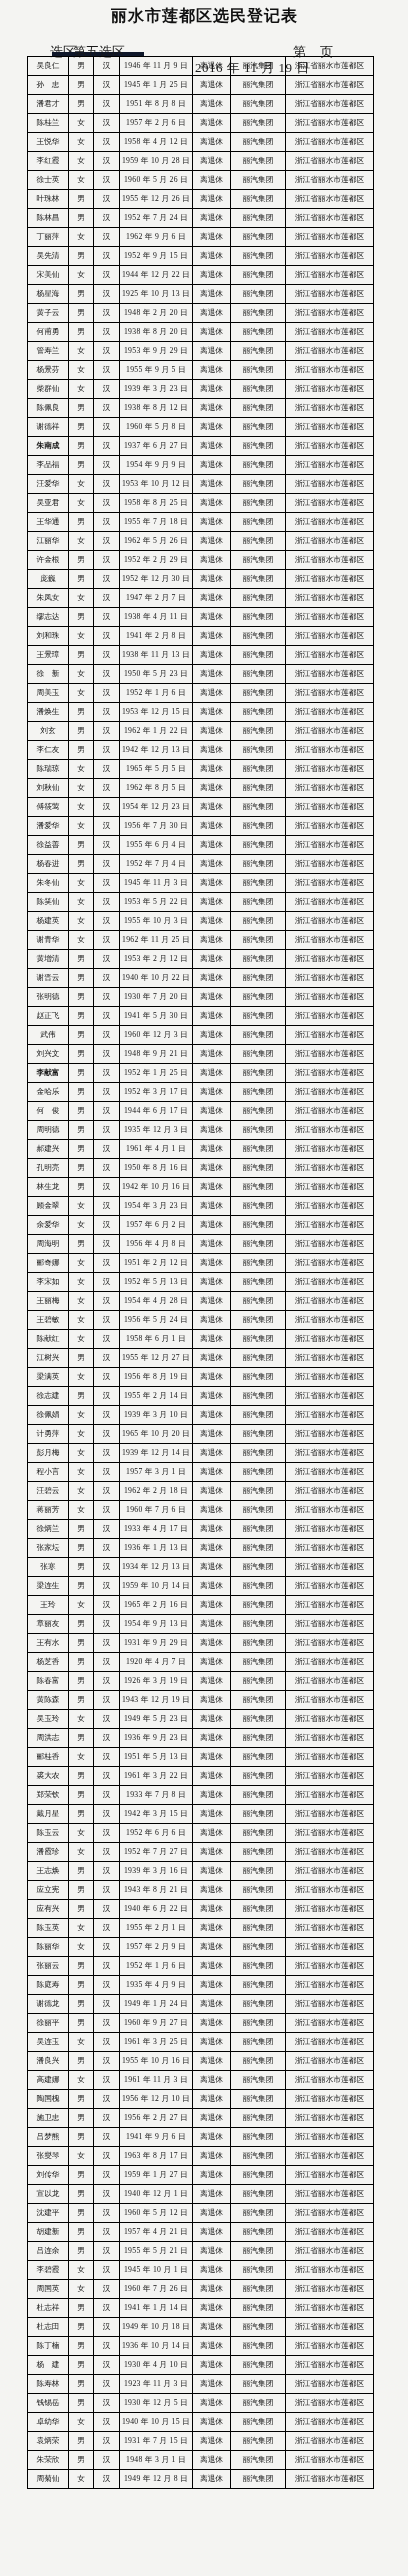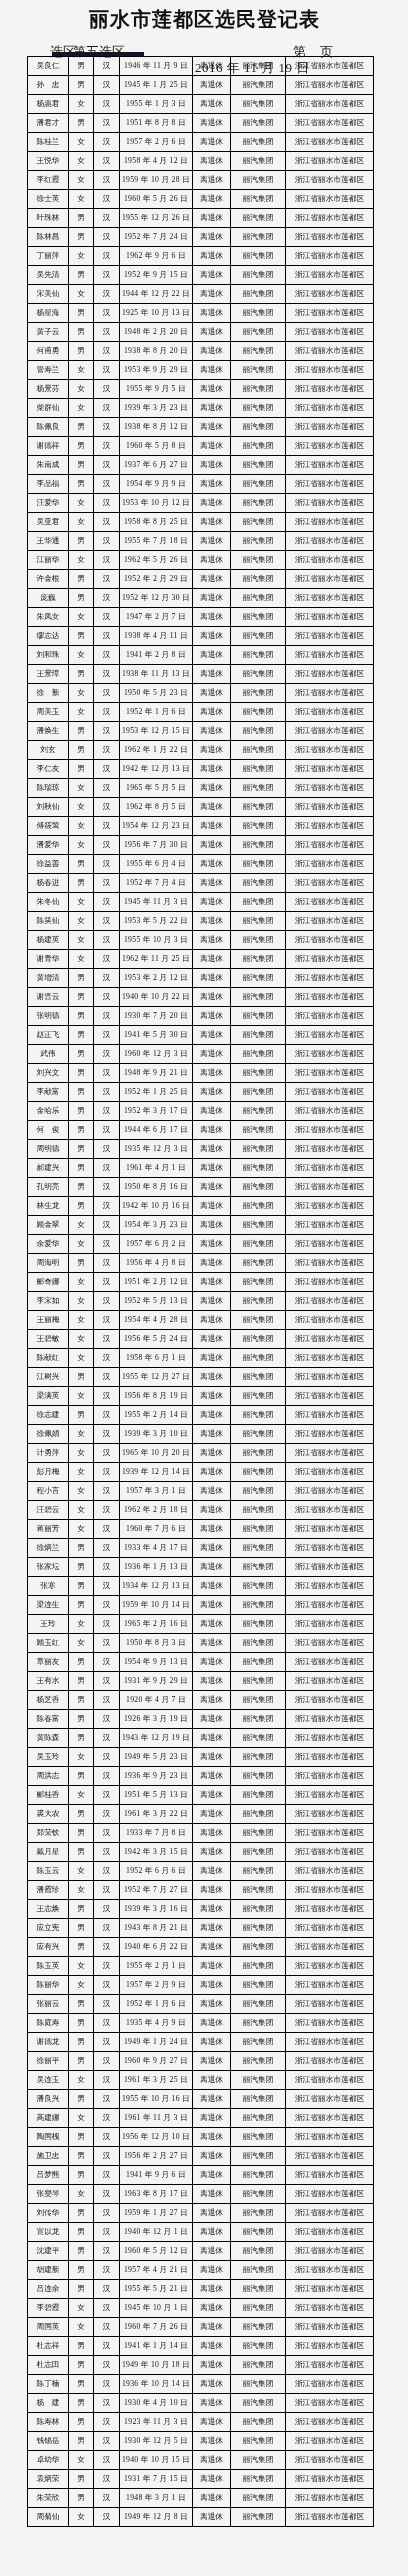--- a/index.html
+++ b/index.html
@@ -16,21 +16,21 @@
     color: #1a1a1a;
     font-family: "Liberation Serif", "DejaVu Serif", serif;
     overflow: hidden;
   }
   #doc-title {
     position: absolute;
     top: 6.2px;
     left: 0;
     width: 100%;
     text-align: center;
-    font-size: 20px;
+    font-size: 16px;
     font-weight: bold;
     letter-spacing: 1px;
     color: #111;
   }
   #subheader {
     position: absolute;
     top: 43px;
     left: 0;
     width: 100%;
     height: 12.4px;
@@ -63,21 +63,21 @@
     border: 0.5px solid #000;
     text-align: center;
     vertical-align: middle;
     padding: 0;
     overflow: hidden;
     white-space: nowrap;
     color: #141414;
   }
   #voter-table tr { height: 19px; }
   #voter-table tr.page-break td { border-bottom: 1.5px solid #000; }
-  #voter-table tr.bold-row td.cell-name { font-weight: normal; }
+  #voter-table tr.bold-row td.cell-name { font-weight: bold; }
   td.cell-date { letter-spacing: 0.3px; }
 </style>
 </head>
 <body>
 
 <div id="page">
 
   <div id="doc-title">丽水市莲都区选民登记表</div>
 
   <div id="subheader">
@@ -113,29 +113,20 @@
         <tr>
           <td class="cell-name">孙　忠</td>
           <td class="cell-gender">男</td>
           <td class="cell-ethnicity">汉</td>
           <td class="cell-date">1945 年 1 月 25 日</td>
           <td class="cell-occupation">离退休</td>
           <td class="cell-unit">丽汽集团</td>
           <td class="cell-address">浙江省丽水市莲都区</td>
         </tr>
         <tr>
-          <td class="cell-name">杨惠君</td>
-          <td class="cell-gender">女</td>
-          <td class="cell-ethnicity">汉</td>
-          <td class="cell-date">1955 年 1 月 3 日</td>
-          <td class="cell-occupation">离退休</td>
-          <td class="cell-unit">丽汽集团</td>
-          <td class="cell-address">浙江省丽水市莲都区</td>
-        </tr>
-        <tr>
           <td class="cell-name">潘君才</td>
           <td class="cell-gender">男</td>
           <td class="cell-ethnicity">汉</td>
           <td class="cell-date">1951 年 8 月 8 日</td>
           <td class="cell-occupation">离退休</td>
           <td class="cell-unit">丽汽集团</td>
           <td class="cell-address">浙江省丽水市莲都区</td>
         </tr>
         <tr>
           <td class="cell-name">陈桂兰</td>
@@ -837,29 +828,20 @@
           <td class="cell-date">1959 年 10 月 14 日</td>
           <td class="cell-occupation">离退休</td>
           <td class="cell-unit">丽汽集团</td>
           <td class="cell-address">浙江省丽水市莲都区</td>
         </tr>
         <tr>
           <td class="cell-name">王玲</td>
           <td class="cell-gender">女</td>
           <td class="cell-ethnicity">汉</td>
           <td class="cell-date">1965 年 2 月 16 日</td>
-          <td class="cell-occupation">离退休</td>
-          <td class="cell-unit">丽汽集团</td>
-          <td class="cell-address">浙江省丽水市莲都区</td>
-        </tr>
-        <tr>
-          <td class="cell-name">顾玉红</td>
-          <td class="cell-gender">女</td>
-          <td class="cell-ethnicity">汉</td>
-          <td class="cell-date">1950 年 8 月 3 日</td>
           <td class="cell-occupation">离退休</td>
           <td class="cell-unit">丽汽集团</td>
           <td class="cell-address">浙江省丽水市莲都区</td>
         </tr>
         <tr>
           <td class="cell-name">章丽友</td>
           <td class="cell-gender">男</td>
           <td class="cell-ethnicity">汉</td>
           <td class="cell-date">1954 年 9 月 13 日</td>
           <td class="cell-occupation">离退休</td>

